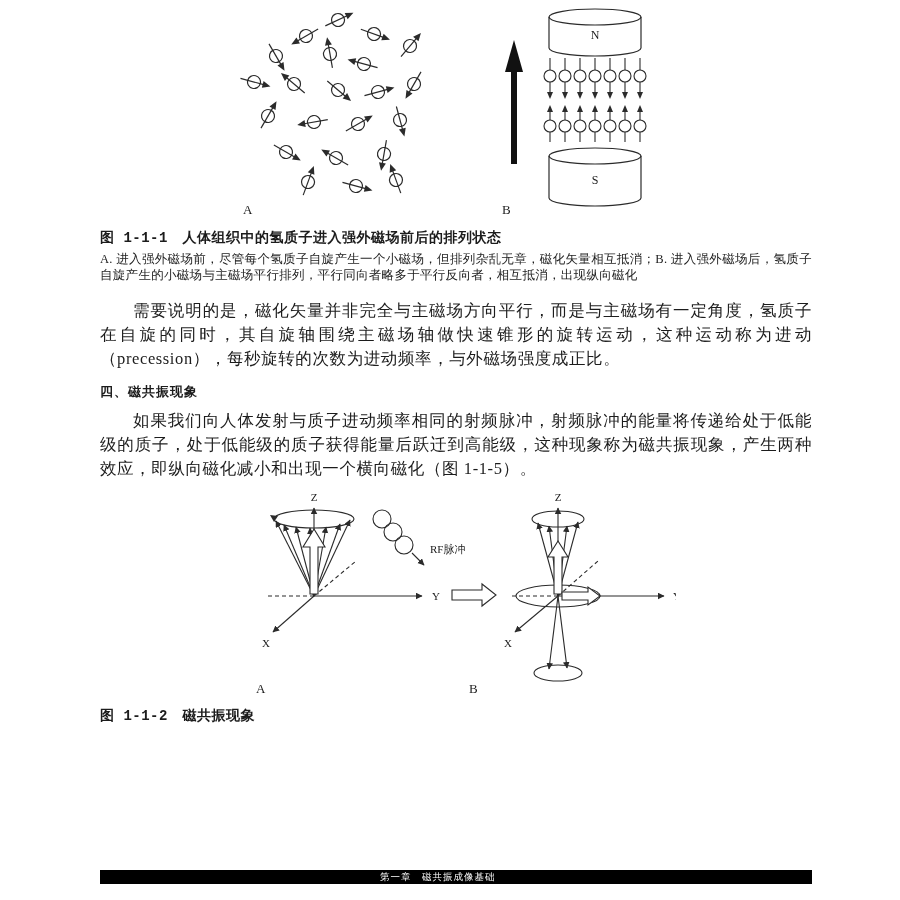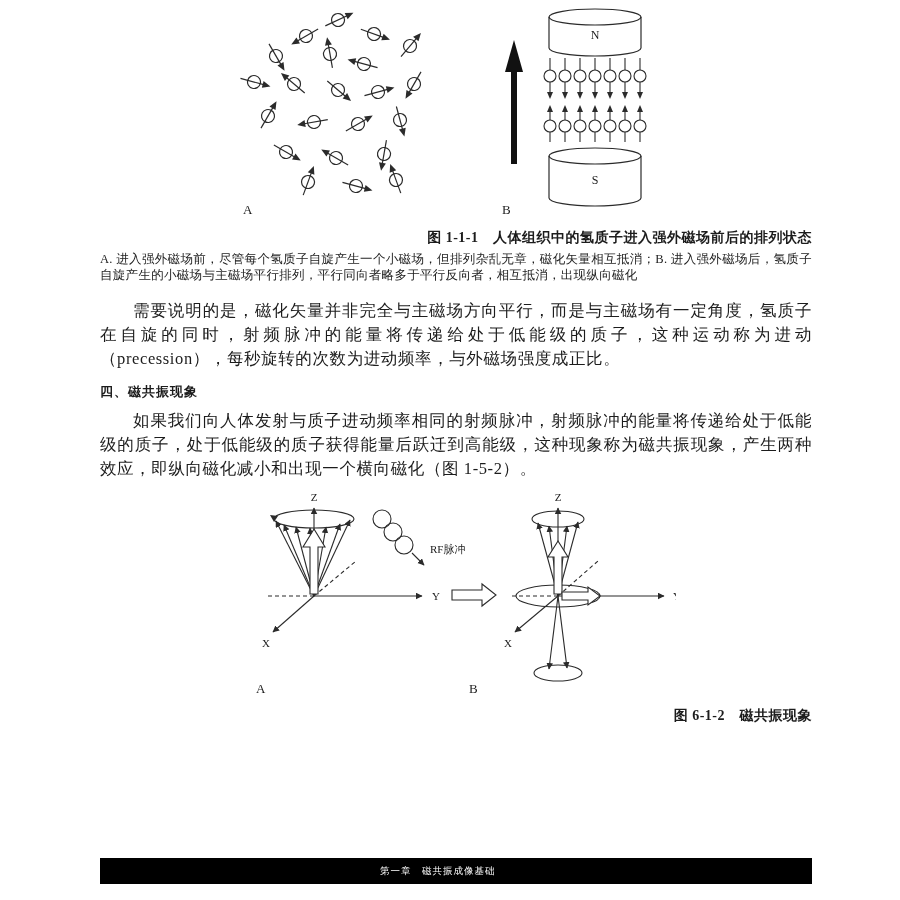--- a/index.html
+++ b/index.html
@@ -11,22 +11,22 @@
     display:flex; flex-direction:column;
     background:#fff;
     font-family:"Liberation Serif", serif;
     color:#1c1c1c;
   }
   .figure-row {
     display:flex; justify-content:center; align-items:flex-end;
     gap:42px; height:215px;
   }
   .caption {
-    text-align:right; font-weight:bold;
-    font-family:Liberation Serif, serif;
+    text-align:left; font-weight:bold;
+    font-family:Liberation Mono, monospace;
     font-size:14px; letter-spacing:0.5px;
     margin-top:8px;
   }
   .caption2 { margin-top:6px; }
   .legend {
     font-size:12.5px; line-height:16px; text-align:justify;
     margin-top:4px; letter-spacing:0.3px;
   }
   .body-para {
     font-size:16.5px; line-height:24px; text-align:justify;
@@ -35,21 +35,21 @@
   .para-precession { margin-top:16px; }
   .para-resonance { margin-top:8px; }
   .section-heading {
     font-family:"Liberation Sans", sans-serif;
     font-size:13px; font-weight:bold;
     margin-top:12px; letter-spacing:1px;
   }
   .figure2-wrap { margin-top:10px; display:flex; justify-content:center; }
   .footer-bar {
     margin-top:auto; margin-bottom:16px;
-    height:26px; background:#000;
+    height:14px; background:#000;
     display:flex; align-items:center;
   }
   .footer-text {
     color:#fff; font-family:"Liberation Sans", sans-serif;
     font-size:9.5px; padding-left:280px; letter-spacing:1px;
   }
   svg text {
     font-family:"Liberation Serif", serif;
     fill:#1c1c1c;
   }
@@ -144,25 +144,25 @@
       </g>
 
       <text x="2" y="208" class="fig-letter">B</text>
     </svg>
   </div>
 
   <div class="caption">图 1-1-1　人体组织中的氢质子进入强外磁场前后的排列状态</div>
 
   <p class="legend">A. 进入强外磁场前，尽管每个氢质子自旋产生一个小磁场，但排列杂乱无章，磁化矢量相互抵消；B. 进入强外磁场后，氢质子自旋产生的小磁场与主磁场平行排列，平行同向者略多于平行反向者，相互抵消，出现纵向磁化</p>
 
-  <p class="body-para para-precession">需要说明的是，磁化矢量并非完全与主磁场方向平行，而是与主磁场有一定角度，氢质子在自旋的同时，射频脉冲的能量将传递给处于低能级的质子，这种运动称为进动（precession），每秒旋转的次数为进动频率，与外磁场强度成正比。</p>
+  <p class="body-para para-precession">需要说明的是，磁化矢量并非完全与主磁场方向平行，而是与主磁场有一定角度，氢质子在自旋的同时，其自旋轴围绕主磁场轴做快速锥形的旋转运动，这种运动称为进动（precession），每秒旋转的次数为进动频率，与外磁场强度成正比。</p>
 
   <h3 class="section-heading">四、磁共振现象</h3>
 
-  <p class="body-para para-resonance">如果我们向人体发射与质子进动频率相同的射频脉冲，射频脉冲的能量将传递给处于低能级的质子，处于低能级的质子获得能量后跃迁到高能级，这种现象称为磁共振现象，产生两种效应，即纵向磁化减小和出现一个横向磁化（图 1-5-2）。</p>
+  <p class="body-para para-resonance">如果我们向人体发射与质子进动频率相同的射频脉冲，射频脉冲的能量将传递给处于低能级的质子，处于低能级的质子获得能量后跃迁到高能级，这种现象称为磁共振现象，产生两种效应，即纵向磁化减小和出现一个横向磁化（图 1-1-5）。</p>
 
   <div class="figure2-wrap">
     <svg width="440" height="210" viewBox="0 0 440 210">
       <defs>
         <marker id="ah" markerWidth="7" markerHeight="7" refX="5.5" refY="3" orient="auto">
           <path d="M0,0 L6,3 L0,6 Z" fill="#2b2b2b"></path>
         </marker>
       </defs>
 
       <g stroke-width="1.1">
@@ -232,20 +232,20 @@
         <polygon points="326,101 352,101 352,96 364,105 352,114 352,109 326,109" fill="#fff" stroke="#2b2b2b"></polygon>
 
         <text x="322" y="10" text-anchor="middle" class="axis-label">Z</text>
         <text x="437" y="109" class="axis-label">Y</text>
         <text x="272" y="156" text-anchor="middle" class="axis-label">X</text>
         <text x="233" y="202" class="fig-letter">B</text>
       </g>
     </svg>
   </div>
 
-  <div class="caption caption2">图 6-1-2　磁共振现象</div>
+  <div class="caption caption2">图 1-1-2　磁共振现象</div>
 
 
   <div class="footer-bar">
     <span class="footer-text">第一章　磁共振成像基础</span>
   </div>
 
 </div>
 
 </body></html>

